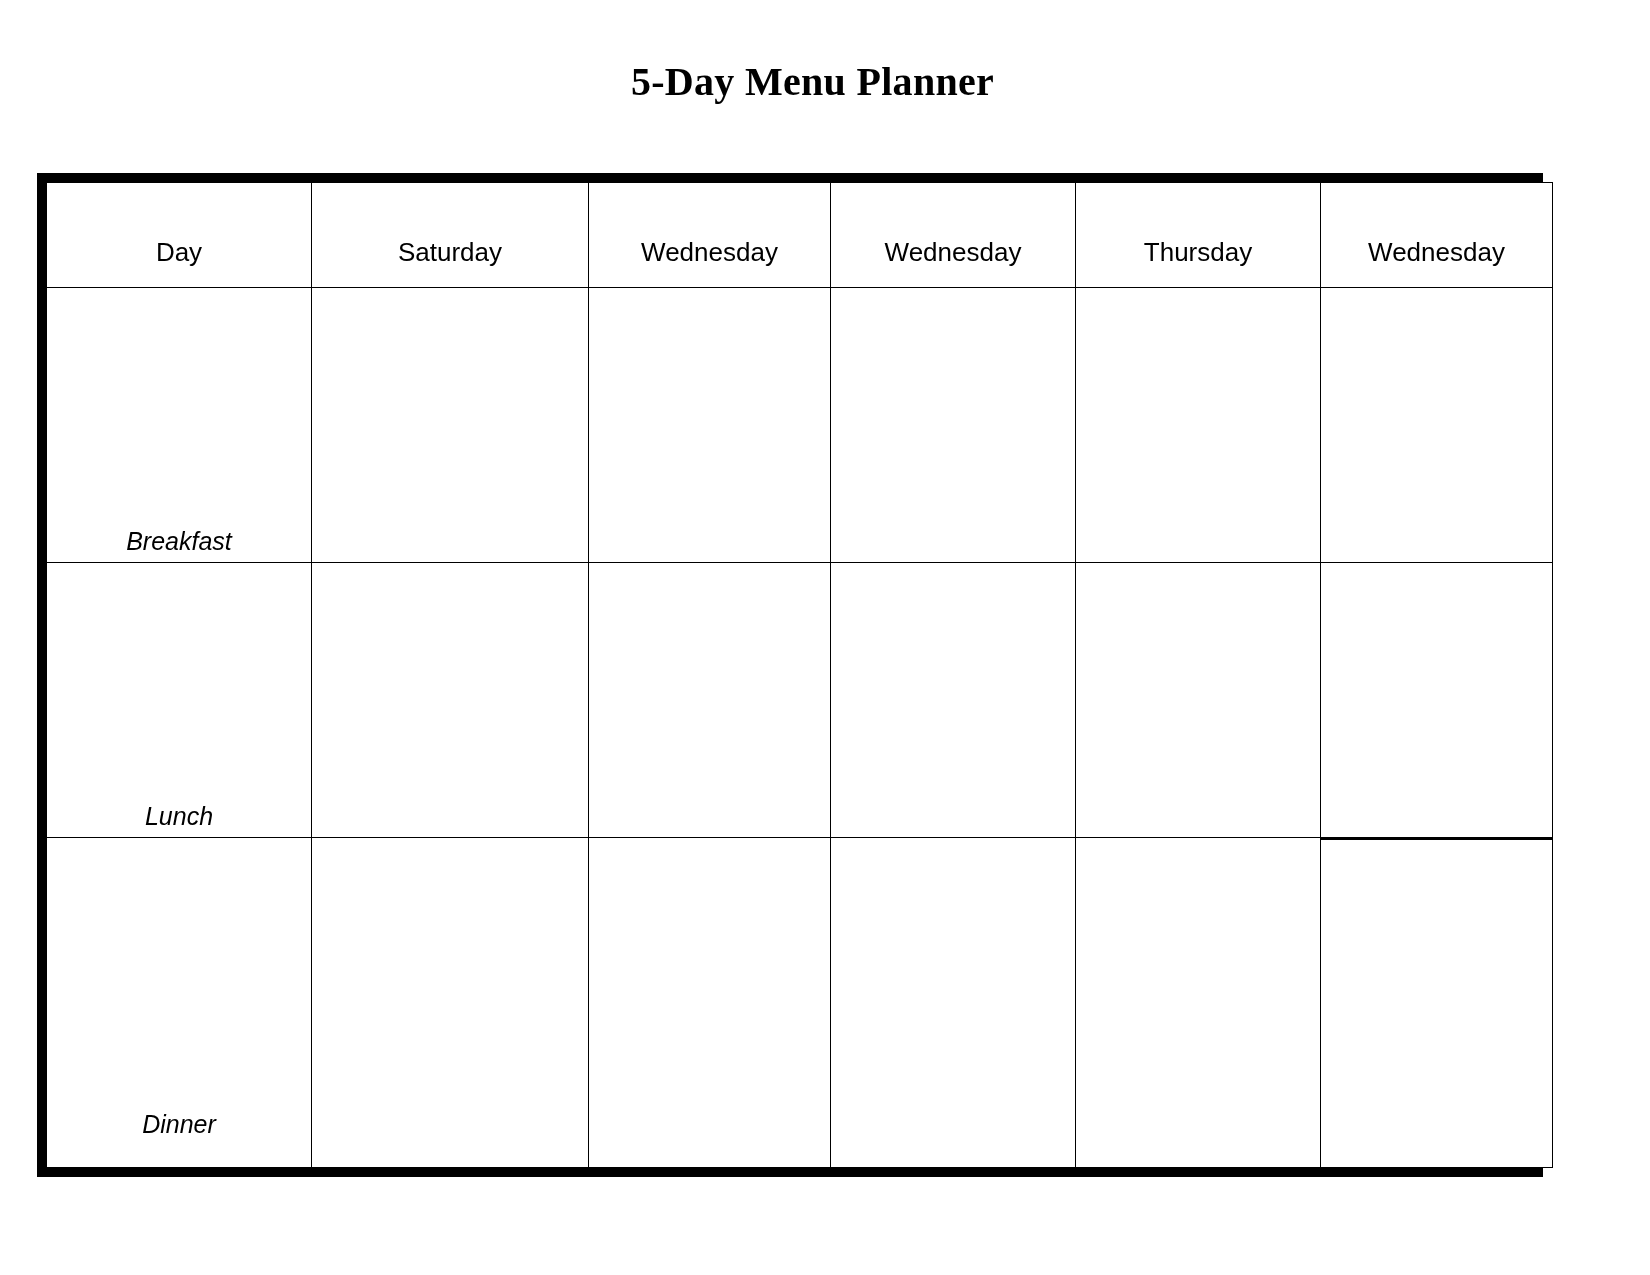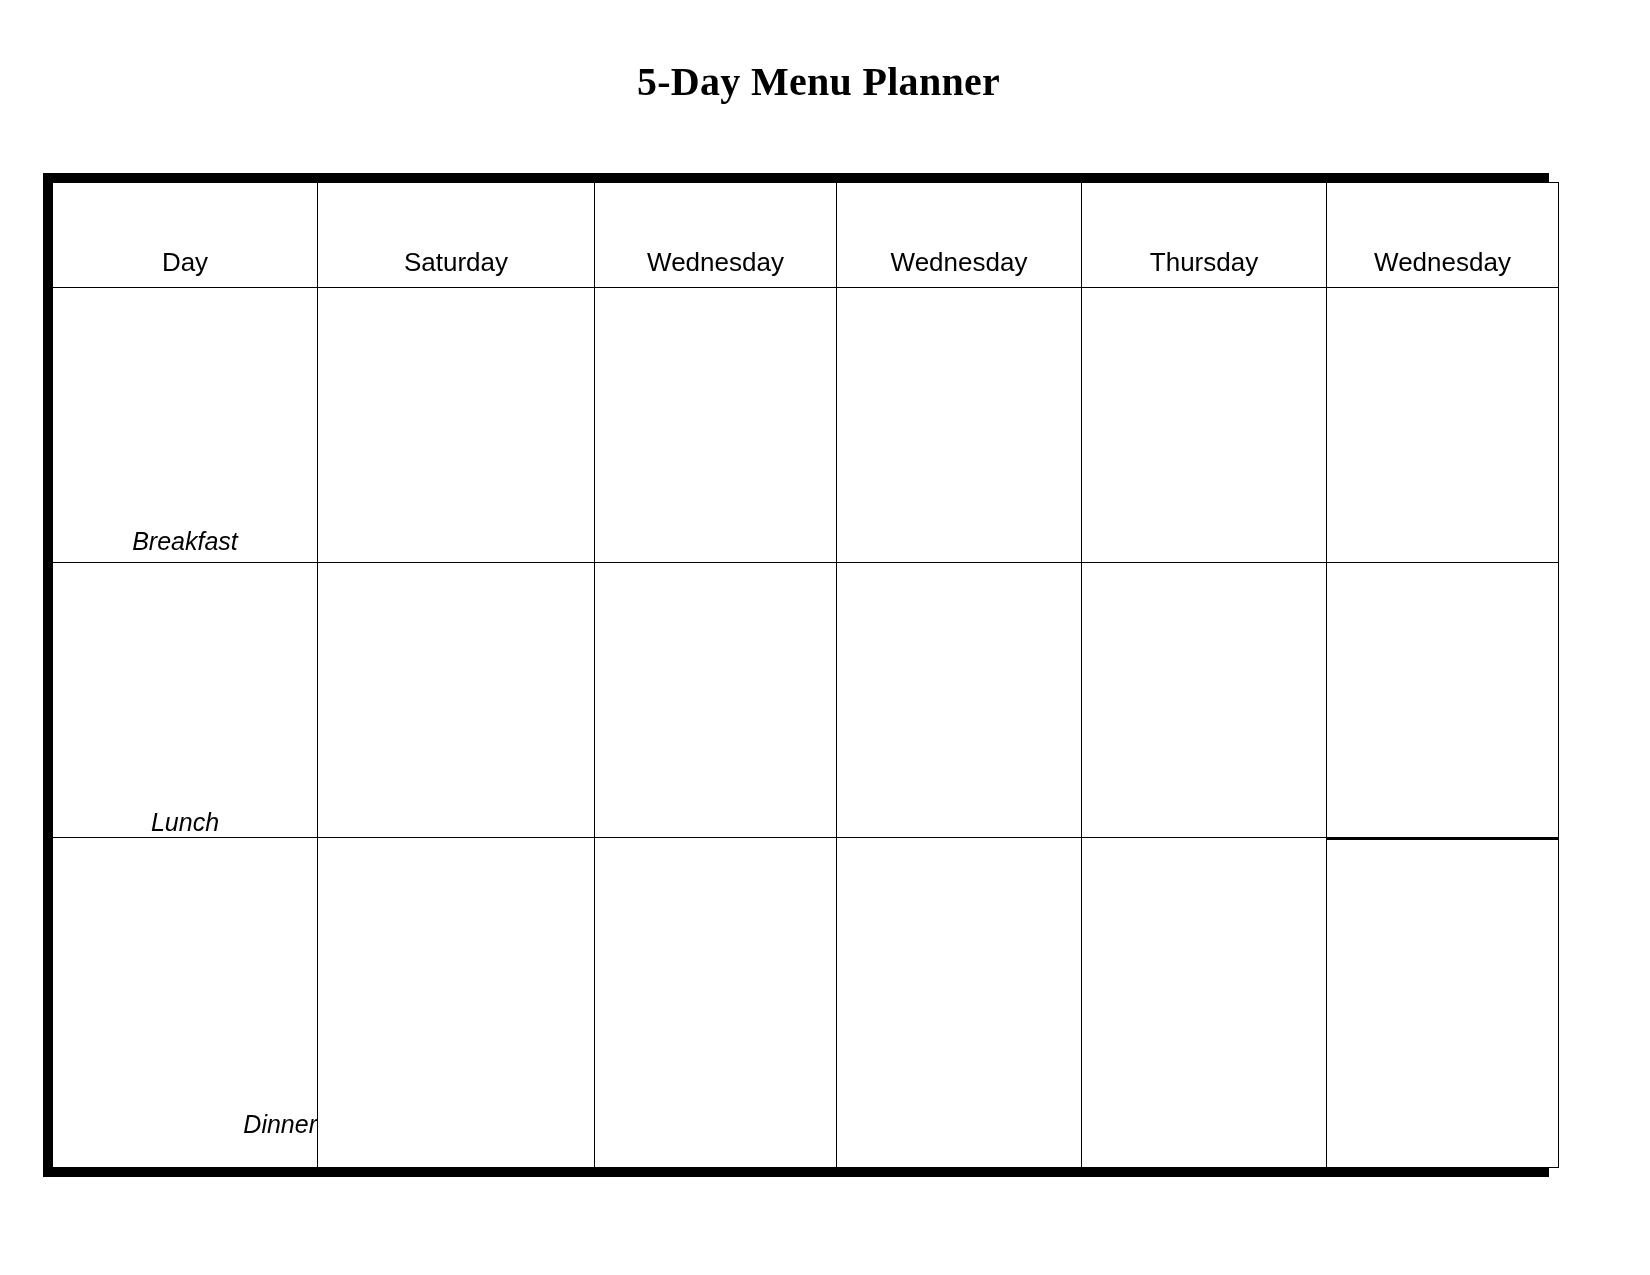--- a/index.html
+++ b/index.html
@@ -14,21 +14,20 @@
     position: relative;
     font-family: "Liberation Sans", sans-serif;
     color: #000000;
     overflow: hidden;
   }
 
   .page {
     position: absolute;
     inset: 0;
     background: #ffffff;
-    margin-left: 6px;
   }
 
   
   .title {
     position: absolute;
     left: 0;
     top: 60px;
     width: 1625px;
     text-align: center;
     font-family: "Liberation Serif", serif;
@@ -79,38 +78,38 @@
   col.c-wed  { width: 245px; }
   col.c-thu  { width: 245px; }
   col.c-fri  { width: 232px; }
 
   
   tr.head-row { height: 105px; }
   tr.head-row th {
     font-size: 26px;
     font-family: "Liberation Sans", sans-serif;
     vertical-align: bottom;
-    padding-bottom: 9px;
+    padding-bottom: 19px;
   }
 
   
   tr.meal-row { height: 207px; font-style: italic; }
   tr.meal-row.row-dinner { height: 248px; }
   tr.meal-row.row-snacks { height: 237px; }
 
   td.meal-label {
     font-size: 25px;
     font-family: "Liberation Sans", sans-serif;
     vertical-align: middle;
     text-align: center;
     color: #000000;
   }
   tr.row-breakfast td.meal-label { padding-bottom: 6px; }
-  tr.row-lunch     td.meal-label { }
-  tr.row-dinner    td.meal-label { padding-bottom: 28px; text-align: right; }
+  tr.row-lunch     td.meal-label { padding-bottom: 6px; }
+  tr.row-dinner    td.meal-label { padding-bottom: 28px; }
   tr.row-snacks    td.meal-label { padding-bottom: 84px; }
 
   td.meal-cell {
     vertical-align: top;
   }
 
   
   tr.row-lunch td.cell-fri {
     border-bottom-width: 1.5px;
     position: relative;

